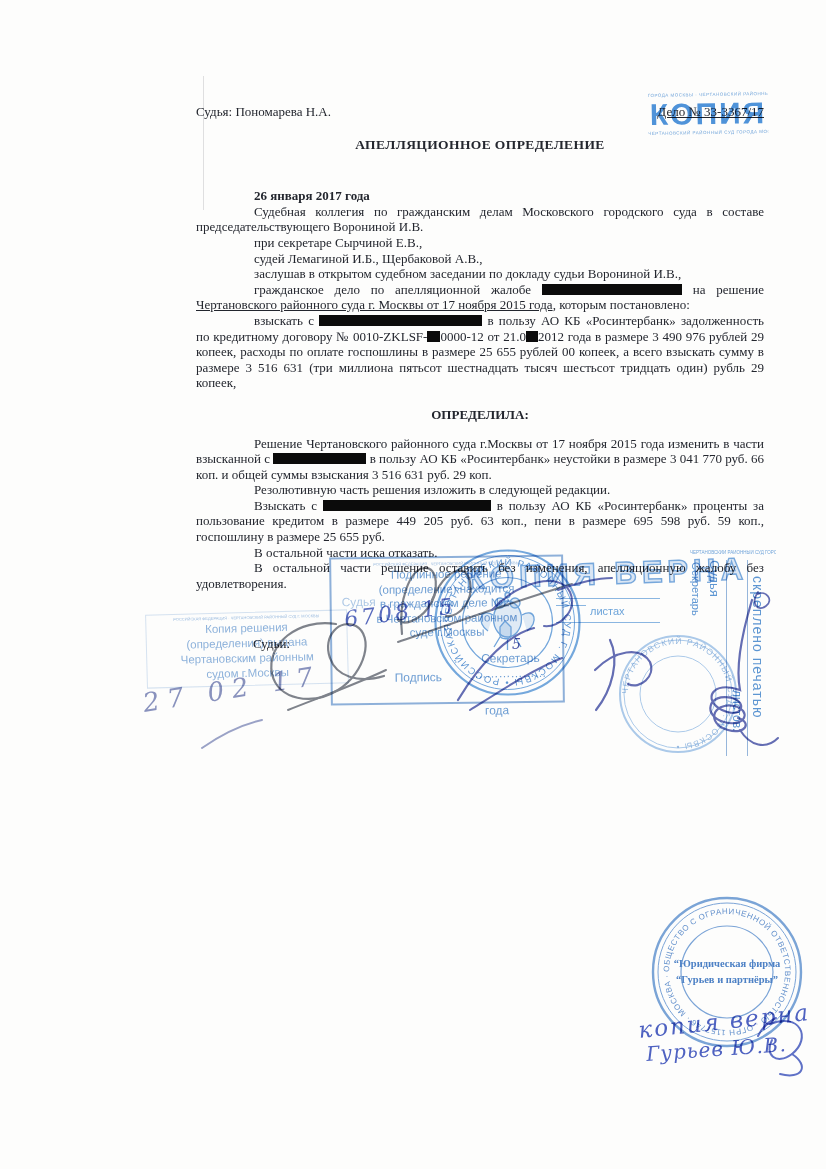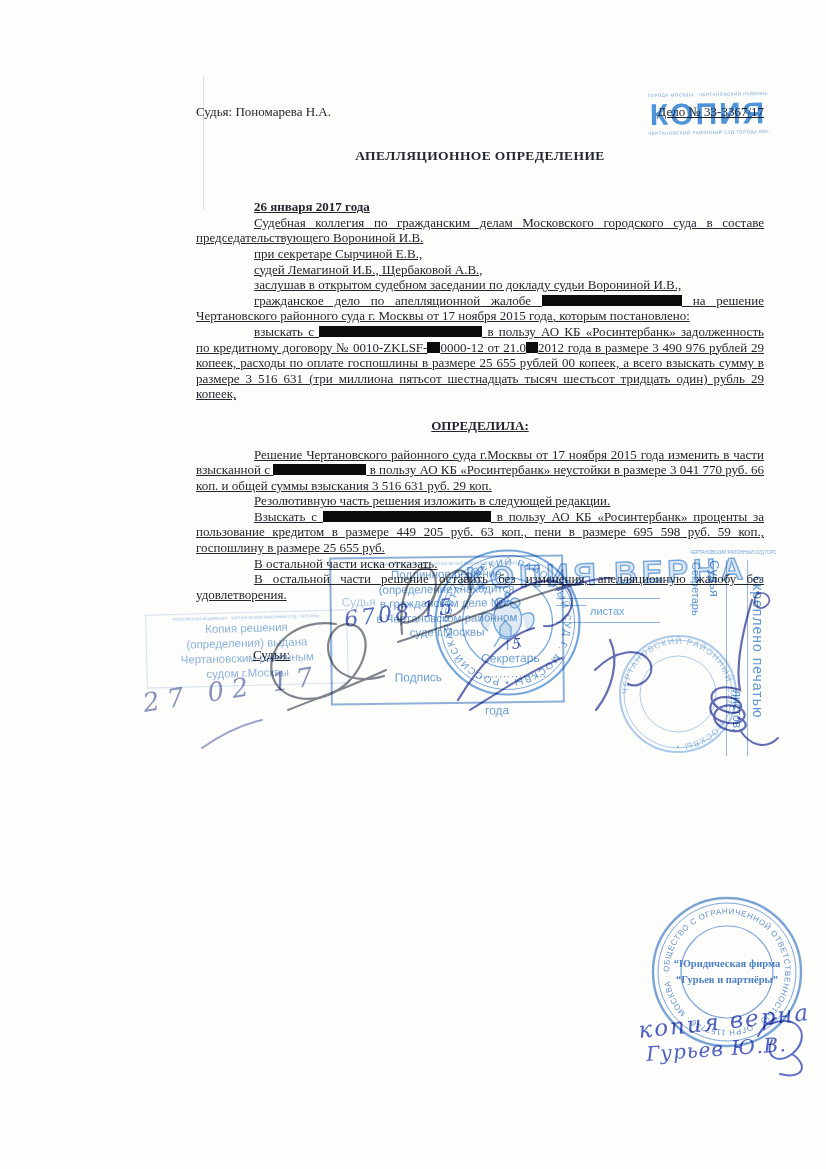--- a/index.html
+++ b/index.html
@@ -4,22 +4,22 @@
 <style>
   html,body{margin:0;padding:0;background:#ffffff;}
   .page{position:relative;width:826px;height:1169px;background:#fdfdfc;overflow:hidden;
         font-family:"Liberation Serif",serif;color:#23262e;}
   .scanline{position:absolute;left:203px;top:76px;width:1px;height:134px;background:rgba(120,120,128,.22);}
 
   
   .doc{position:absolute;left:196px;top:104px;width:568px;font-size:13px;line-height:15.6px;}
   .hdr{display:flex;justify-content:space-between;align-items:flex-start;}
   .case{text-decoration:underline;}
-  .title{text-align:center;font-weight:bold;font-size:13.5px;margin-top:28px;letter-spacing:.4px;}
-  .bodytxt{margin-top:36px;text-decoration:underline;}
+  .title{text-align:center;font-weight:bold;font-size:13.5px;margin-top:17px;letter-spacing:.4px;}
+  .bodytxt{margin-top:36px;}
   .p{text-align:justify;text-indent:58px;margin:0;}
   .pnoj{text-align:left;text-indent:58px;margin:0;}
   .b{font-weight:bold;}
   .u{text-decoration:underline;}
   .heading{text-align:center;font-weight:bold;margin-top:16px;}
   .presiding{margin-top:36px;text-indent:26px;}
   .judgeslbl{margin-top:45px;text-indent:57px;}
   .redact{display:inline-block;background:#0b0b0b;height:11px;vertical-align:-1px;}
   .w140{width:140px}.w163{width:163px}.w13{width:13px}.w12{width:12px}.w93{width:93px}.w168{width:168px}
 

